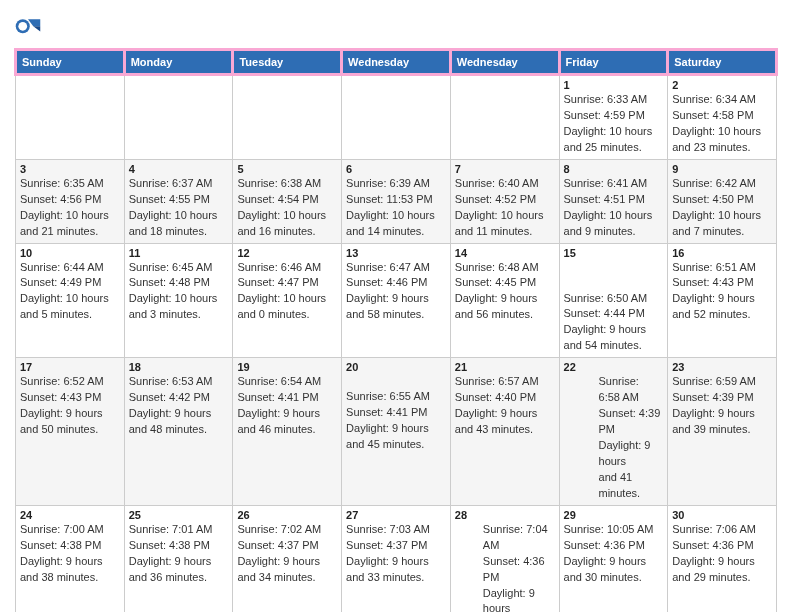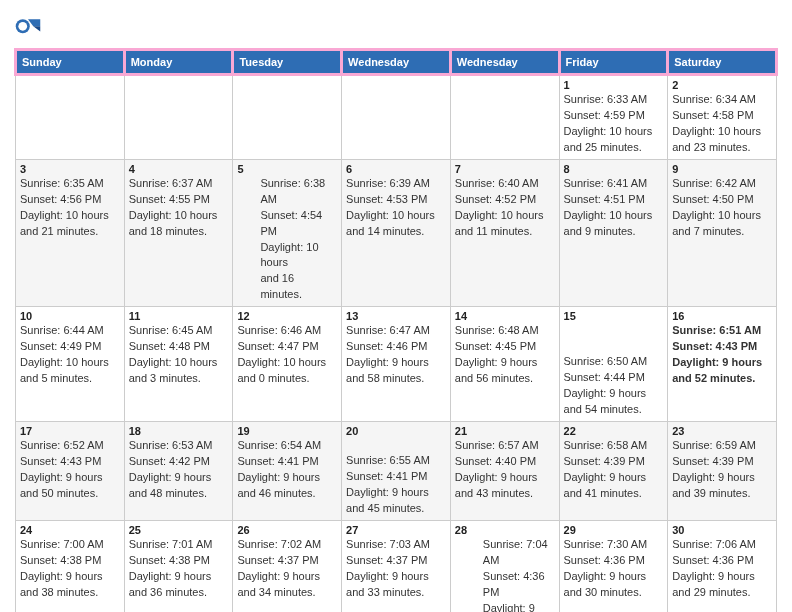--- a/index.html
+++ b/index.html
@@ -160,29 +160,29 @@
           </td>
           <td>
             <span class="day-num">4</span>
             <div class="day-info" style="white-space: pre-line;">Sunrise: 6:37 AM
 Sunset: 4:55 PM
 Daylight: 10 hours
 and 18 minutes.</div>
           </td>
           <td>
             <span class="day-num">5</span>
-            <div class="day-info" style="white-space: pre-line; margin-left: 23px;">Sunrise: 6:38 AM
+            <div class="day-info" style="white-space: pre-line;">Sunrise: 6:38 AM
 Sunset: 4:54 PM
 Daylight: 10 hours
 and 16 minutes.</div>
           </td>
           <td>
             <span class="day-num">6</span>
             <div class="day-info" style="white-space: pre-line;">Sunrise: 6:39 AM
-Sunset: 4:53 PM
+Sunset: 11:53 PM
 Daylight: 10 hours
 and 14 minutes.</div>
           </td>
           <td>
             <span class="day-num">7</span>
             <div class="day-info" style="white-space: pre-line;">Sunrise: 6:40 AM
 Sunset: 4:52 PM
 Daylight: 10 hours
 and 11 minutes.</div>
           </td>
@@ -239,21 +239,21 @@
           </td>
           <td>
             <span class="day-num">15</span>
             <div class="day-info" style="white-space: pre-line; margin-top: 32px;">Sunrise: 6:50 AM
 Sunset: 4:44 PM
 Daylight: 9 hours
 and 54 minutes.</div>
           </td>
           <td>
             <span class="day-num">16</span>
-            <div class="day-info" style="white-space: pre-line; font-weight: bold;">Sunrise: 6:51 AM
+            <div class="day-info" style="white-space: pre-line;">Sunrise: 6:51 AM
 Sunset: 4:43 PM
 Daylight: 9 hours
 and 52 minutes.</div>
           </td>
         </tr>
         <tr>
           <td>
             <span class="day-num">17</span>
             <div class="day-info" style="white-space: pre-line;">Sunrise: 6:52 AM
 Sunset: 4:43 PM
@@ -283,21 +283,21 @@
           </td>
           <td>
             <span class="day-num">21</span>
             <div class="day-info" style="white-space: pre-line;">Sunrise: 6:57 AM
 Sunset: 4:40 PM
 Daylight: 9 hours
 and 43 minutes.</div>
           </td>
           <td>
             <span class="day-num">22</span>
-            <div class="day-info" style="white-space: pre-line;">Sunrise: 6:58 AM
+            <div class="day-info" style="white-space: pre-line; margin-left: 35px;">Sunrise: 6:58 AM
 Sunset: 4:39 PM
 Daylight: 9 hours
 and 41 minutes.</div>
           </td>
           <td>
             <span class="day-num">23</span>
             <div class="day-info" style="white-space: pre-line;">Sunrise: 6:59 AM
 Sunset: 4:39 PM
 Daylight: 9 hours
 and 39 minutes.</div>
@@ -334,21 +334,21 @@
           </td>
           <td>
             <span class="day-num">28</span>
             <div class="day-info" style="white-space: pre-line; margin-left: 28px;">Sunrise: 7:04 AM
 Sunset: 4:36 PM
 Daylight: 9 hours
 and 31 minutes.</div>
           </td>
           <td>
             <span class="day-num">29</span>
-            <div class="day-info" style="white-space: pre-line;">Sunrise: 7:30 AM
+            <div class="day-info" style="white-space: pre-line;">Sunrise: 10:05 AM
 Sunset: 4:36 PM
 Daylight: 9 hours
 and 30 minutes.</div>
           </td>
           <td>
             <span class="day-num">30</span>
             <div class="day-info" style="white-space: pre-line;">Sunrise: 7:06 AM
 Sunset: 4:36 PM
 Daylight: 9 hours
 and 29 minutes.</div>

